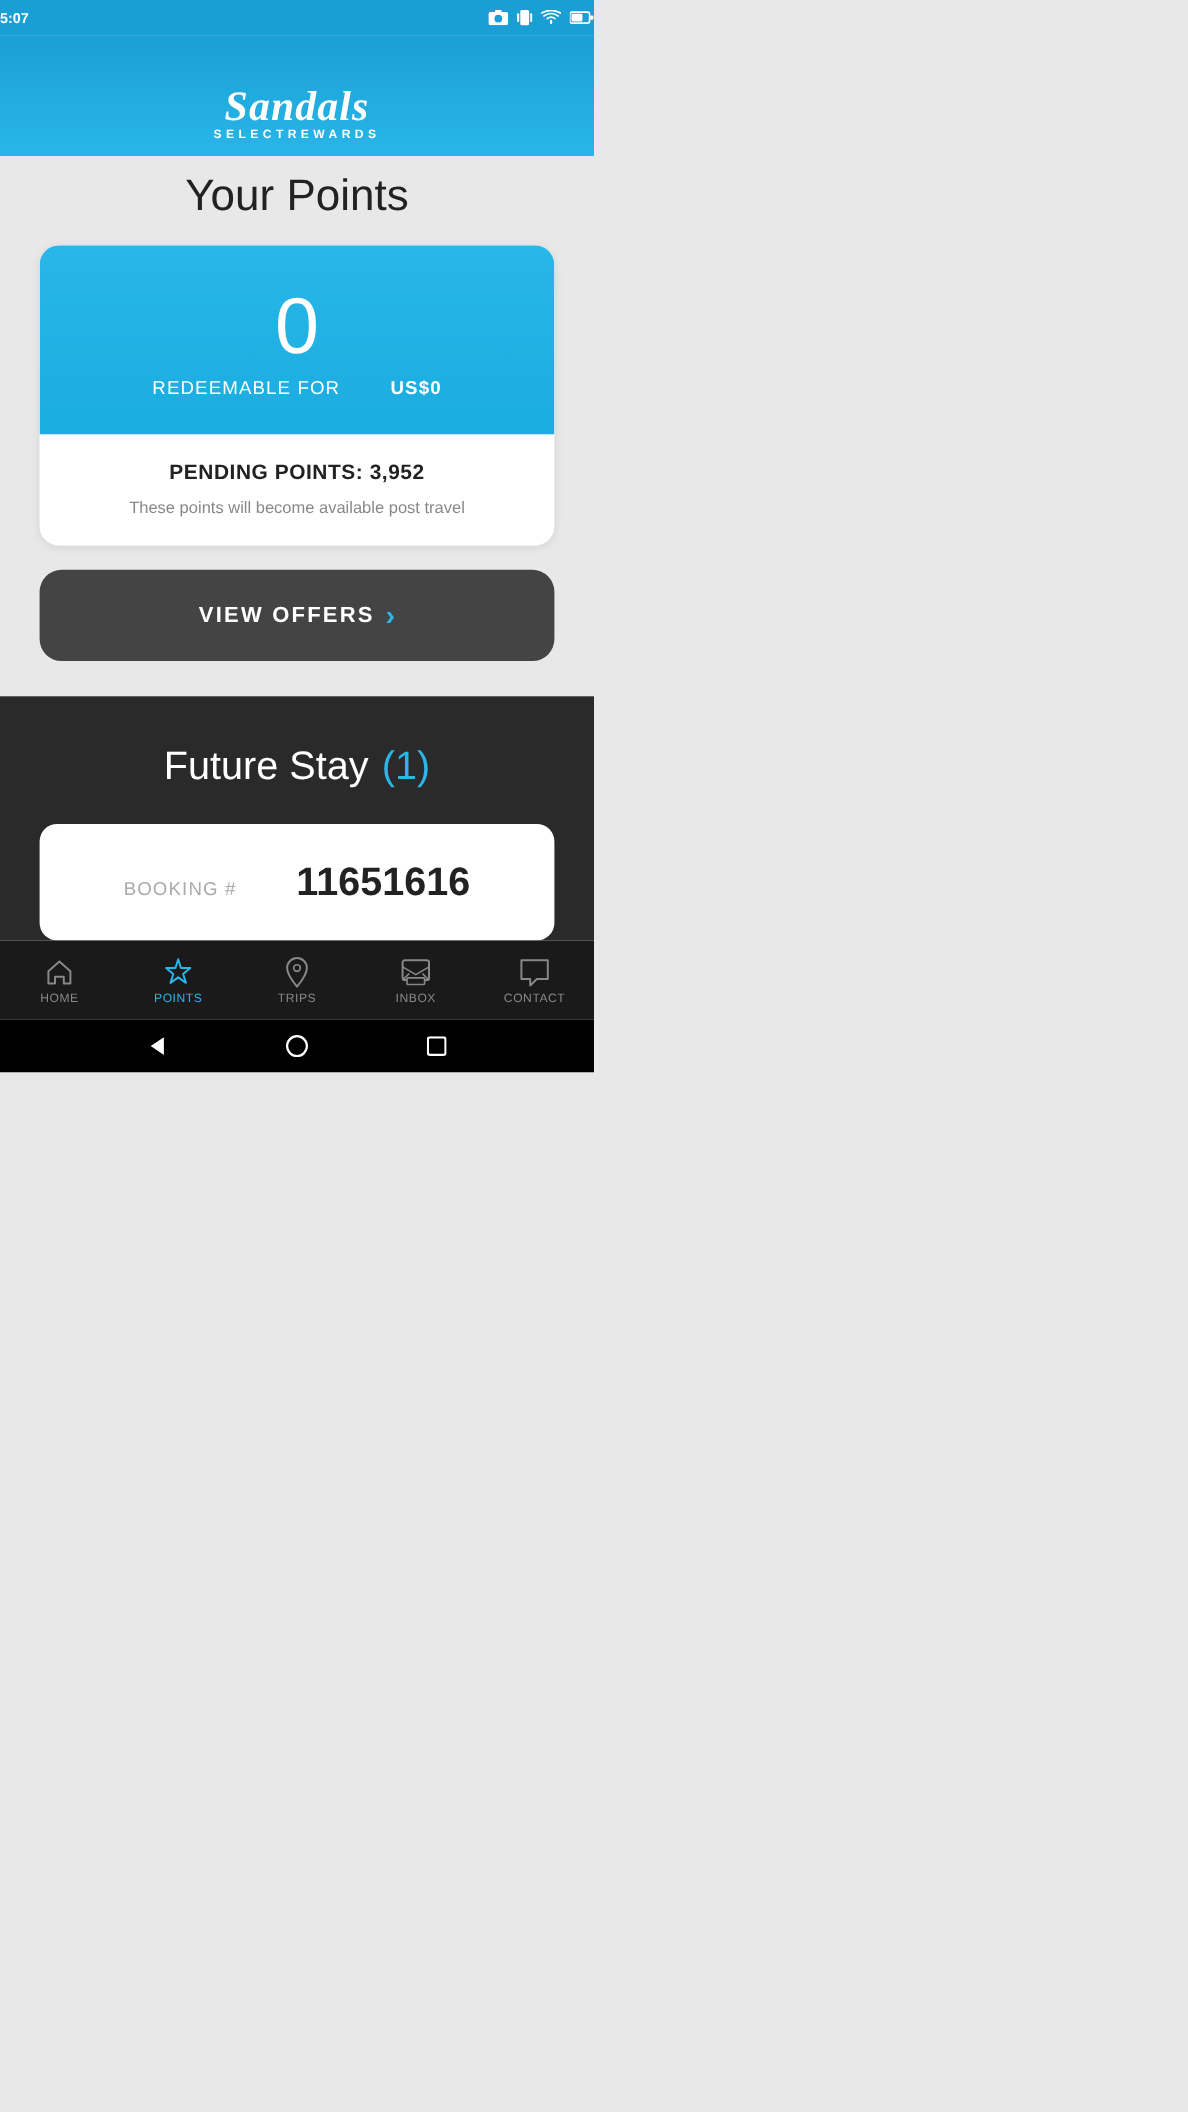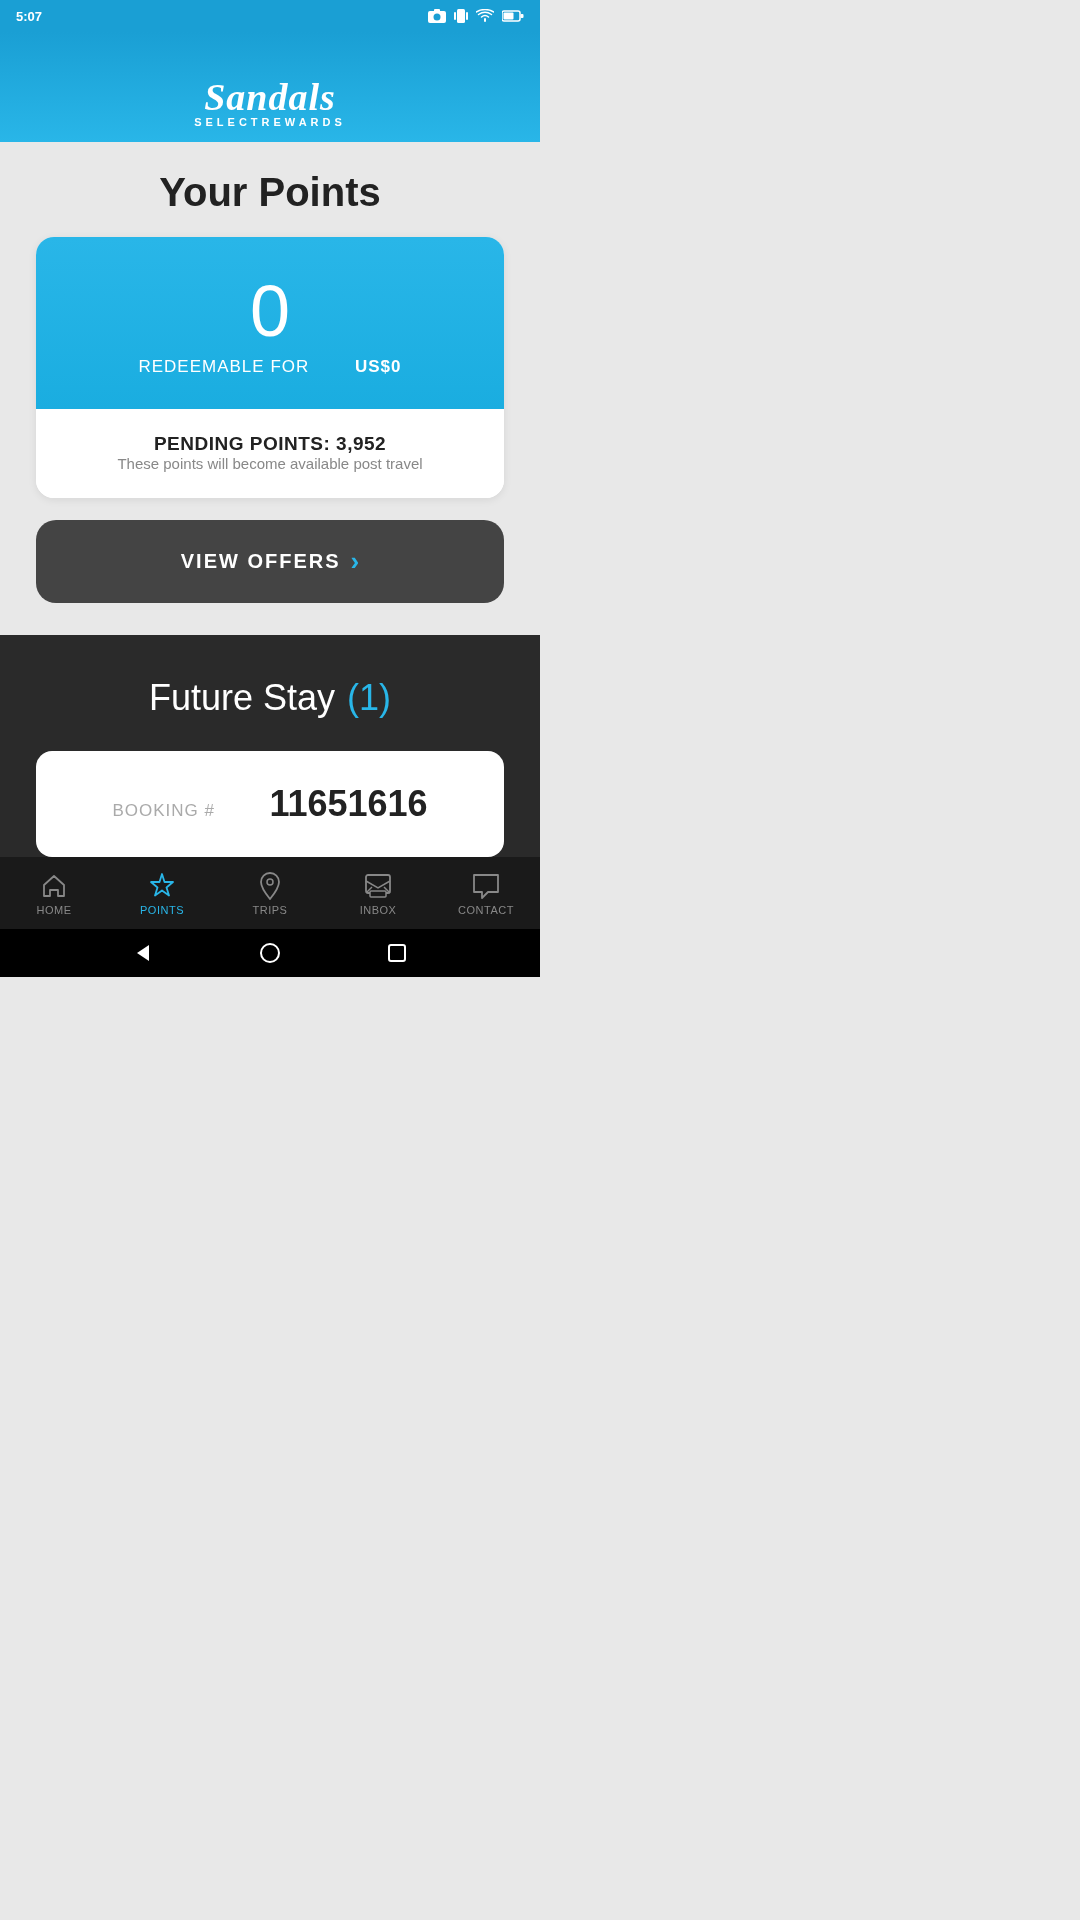--- a/index.html
+++ b/index.html
@@ -15,21 +15,21 @@
       overflow-x: hidden;
     }
 
     
     .status-bar {
       background: #1a9fd4;
       color: white;
       display: flex;
       justify-content: space-between;
       align-items: center;
-      padding: 6px 16px;
+      padding: 6px 0;
       height: 32px;
       font-size: 13px;
       font-weight: bold;
     }
     .status-right {
       display: flex;
       gap: 8px;
       align-items: center;
     }
 
@@ -67,23 +67,23 @@
     
     .main-content {
       background: #e8e8e8;
       flex: 1;
       padding: 0;
     }
 
     .page-title {
       text-align: center;
       font-size: 40px;
-      font-weight: 700;
+      font-weight: 400;
       color: #222;
-      padding: 28px 0 22px 0;
+      padding: 14px 0 22px 0;
     }
 
     
     .points-card {
       margin: 0 36px 0 36px;
       background: white;
       border-radius: 18px;
       overflow: hidden;
       box-shadow: 0 2px 8px rgba(0,0,0,0.08);
     }
@@ -115,21 +115,21 @@
     .points-white-section {
       background: white;
       padding: 24px 20px 26px 20px;
       text-align: center;
     }
 
     .pending-points {
       font-size: 19px;
       font-weight: 600;
       color: #222;
-      margin-bottom: 0;
+      margin-bottom: 12px;
       letter-spacing: 0.5px;
     }
 
     .pending-subtitle {
       font-size: 15px;
       color: #888;
     }
 
     
     .view-offers-btn {

